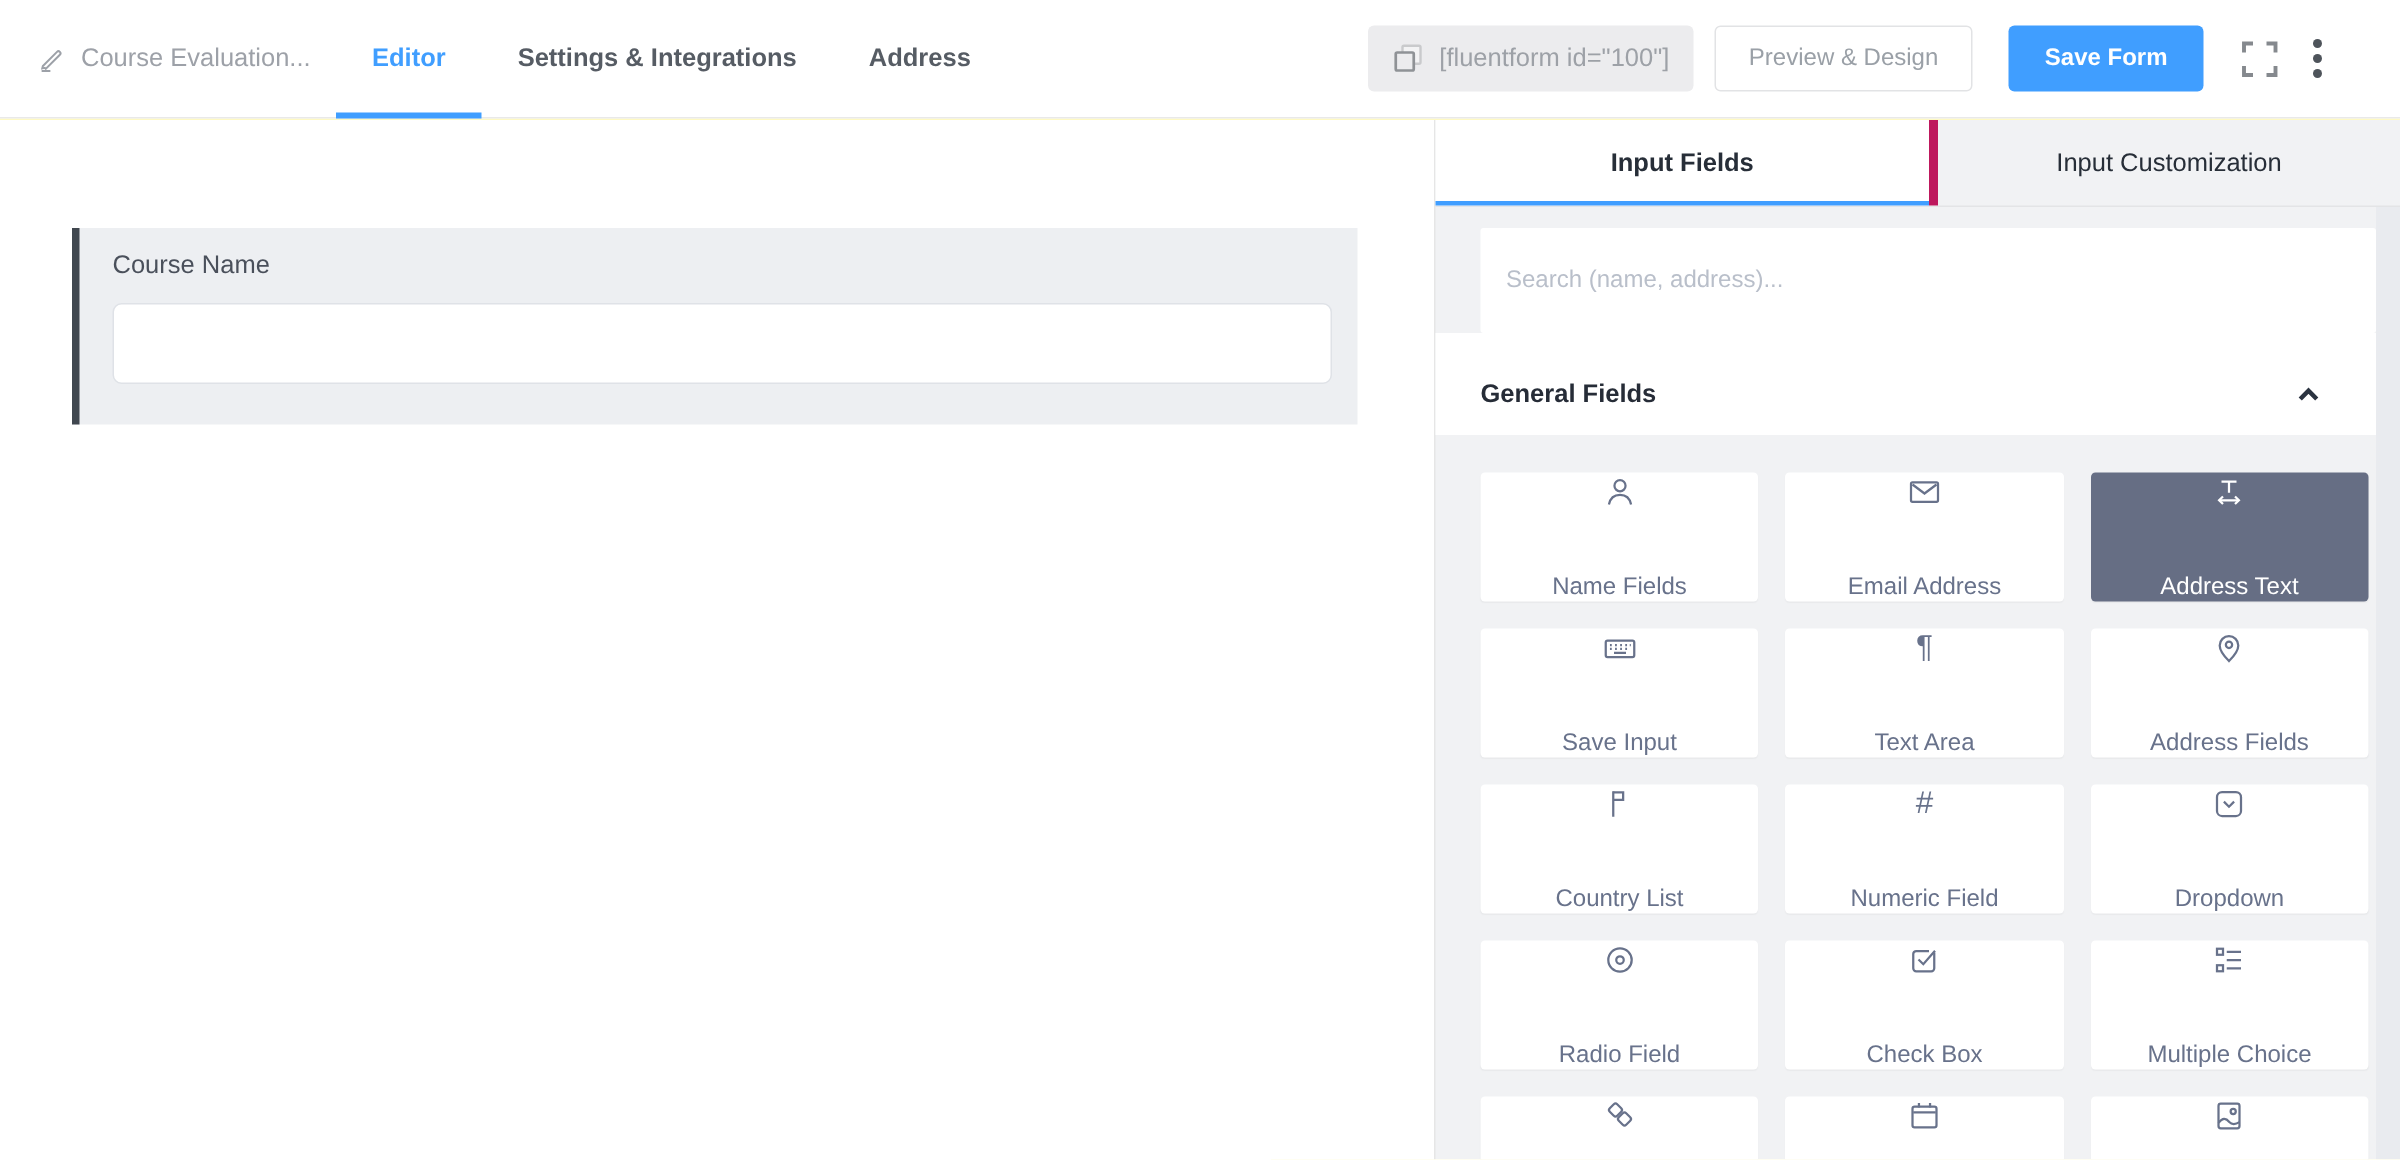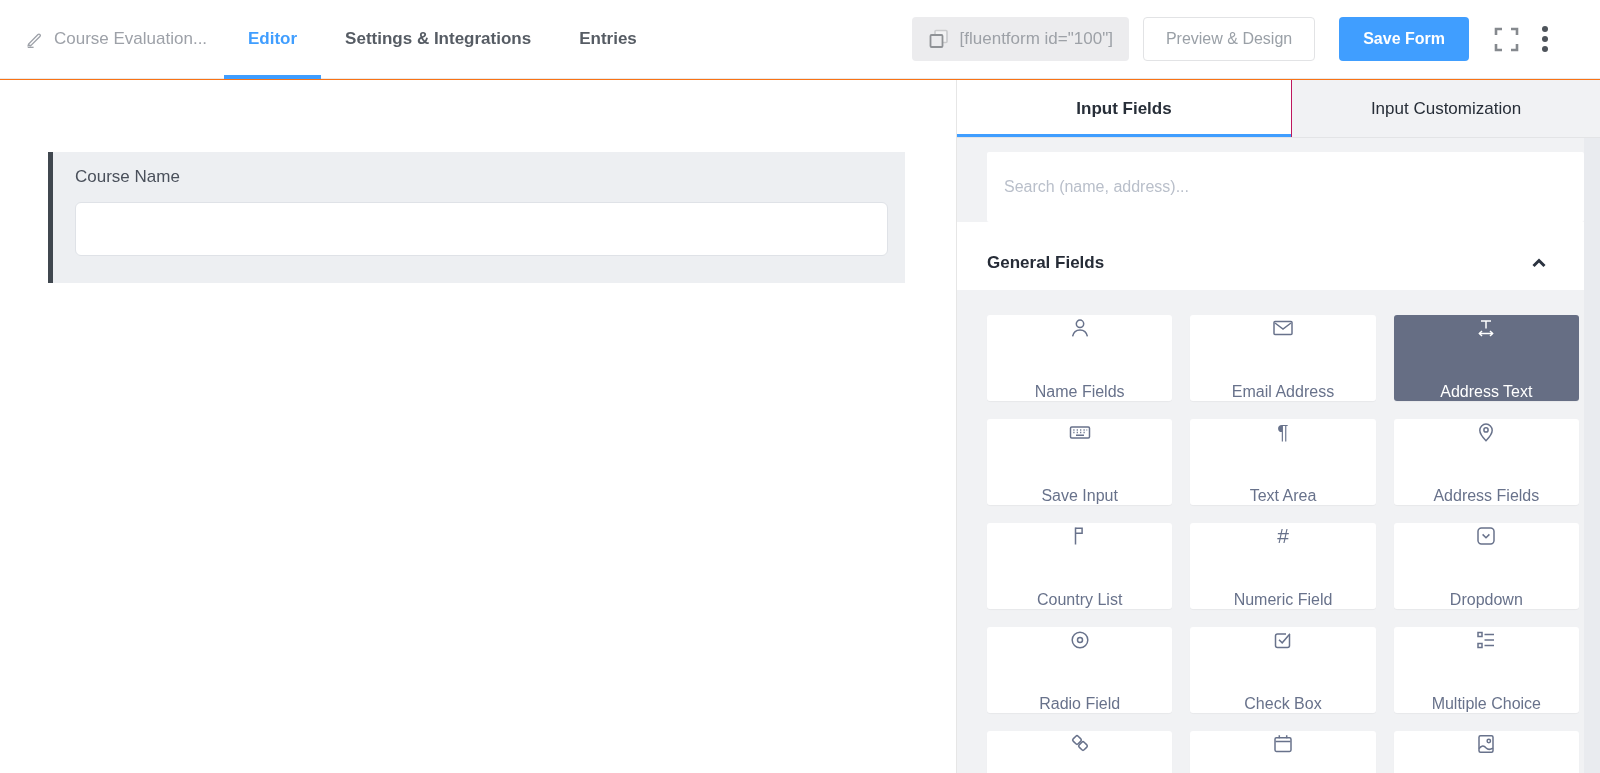--- a/index.html
+++ b/index.html
@@ -1,19 +1,19 @@
 <!DOCTYPE html>
 <html><head>
 <meta charset="utf-8">
 <style>
   * { margin:0; padding:0; box-sizing:border-box; }
   html,body { width:1600px; height:773px; background:#fff; }
   .app {
     position:relative; width:1600px; height:773px; overflow:hidden;
-    font-family:"Liberation Sans", sans-serif; background:#f97316;
+    font-family:"Liberation Sans", sans-serif; background:#fef9c3;
   }
   
   .topbar {
     position:absolute; top:0; left:0; right:0; height:79px;
     background:#fff; border-bottom:1px solid #e9e9e9;
     display:flex; align-items:center;
   }
   .title-wrap { display:flex; align-items:center; gap:10px; margin-left:24px; width:200px; flex:0 0 auto; }
   .form-title { font-size:17px; color:#9da1a8; white-space:nowrap; overflow:hidden; }
   .topbar-tabs { display:flex; height:100%; align-items:stretch; }
@@ -68,21 +68,21 @@
     position:absolute; top:80px; left:956px; right:0; bottom:0;
     background:#f1f2f4; border-left:1px solid #e6e6e6;
   }
   .side-tabs { display:flex; height:58px; border-bottom:1px solid #e3e4e6; }
   .side-tab {
     flex:1; display:flex; align-items:center; justify-content:center;
     font-size:17px; color:#272e38; cursor:pointer;
   }
   .side-tab.active {
     flex:0 0 335px; background:#fff; font-weight:700; position:relative;
-    border-right:1px solid #be185d;
+    border-right:6px solid #be185d;
   }
   .side-tab.active::after {
     content:''; position:absolute; left:0; right:0; bottom:0; height:3px; background:#409eff;
   }
   .side-search {
     position:absolute; left:30px; top:72px; width:597px; height:70px;
     background:#fff; border:none; border-radius:2px; padding:0 17px;
     font-family:inherit; font-size:16px; color:#555;
   }
   .side-search::placeholder { color:#b9bfca; }
@@ -120,21 +120,21 @@
           <path d="M7 19.5 5 20l.5-2L16.8 6.7a1.6 1.6 0 0 1 2.3 2.3L7.8 20.3z"></path>
           <path d="M4.5 22h7"></path>
         </svg>
       </span>
       <span class="form-title">Course Evaluation...</span>
     </div>
 
     <nav class="topbar-tabs">
       <div class="top-tab active">Editor</div>
       <div class="top-tab">Settings &amp; Integrations</div>
-      <div class="top-tab">Entries</div>
+      <div class="top-tab">Address</div>
     </nav>
 
     <div class="topbar-right">
       <div class="shortcode-pill">
         <span>
           <svg width="22" height="22" viewBox="0 0 22 22" fill="none">
             <rect x="7" y="2.5" width="12" height="12" rx="1" stroke="#c9cacc" stroke-width="1.6" fill="#f3f3f4"></rect>
             <rect x="2.5" y="7" width="12" height="12" rx="1" stroke="#8f9296" stroke-width="1.8" fill="#ececee"></rect>
           </svg>
         </span>

